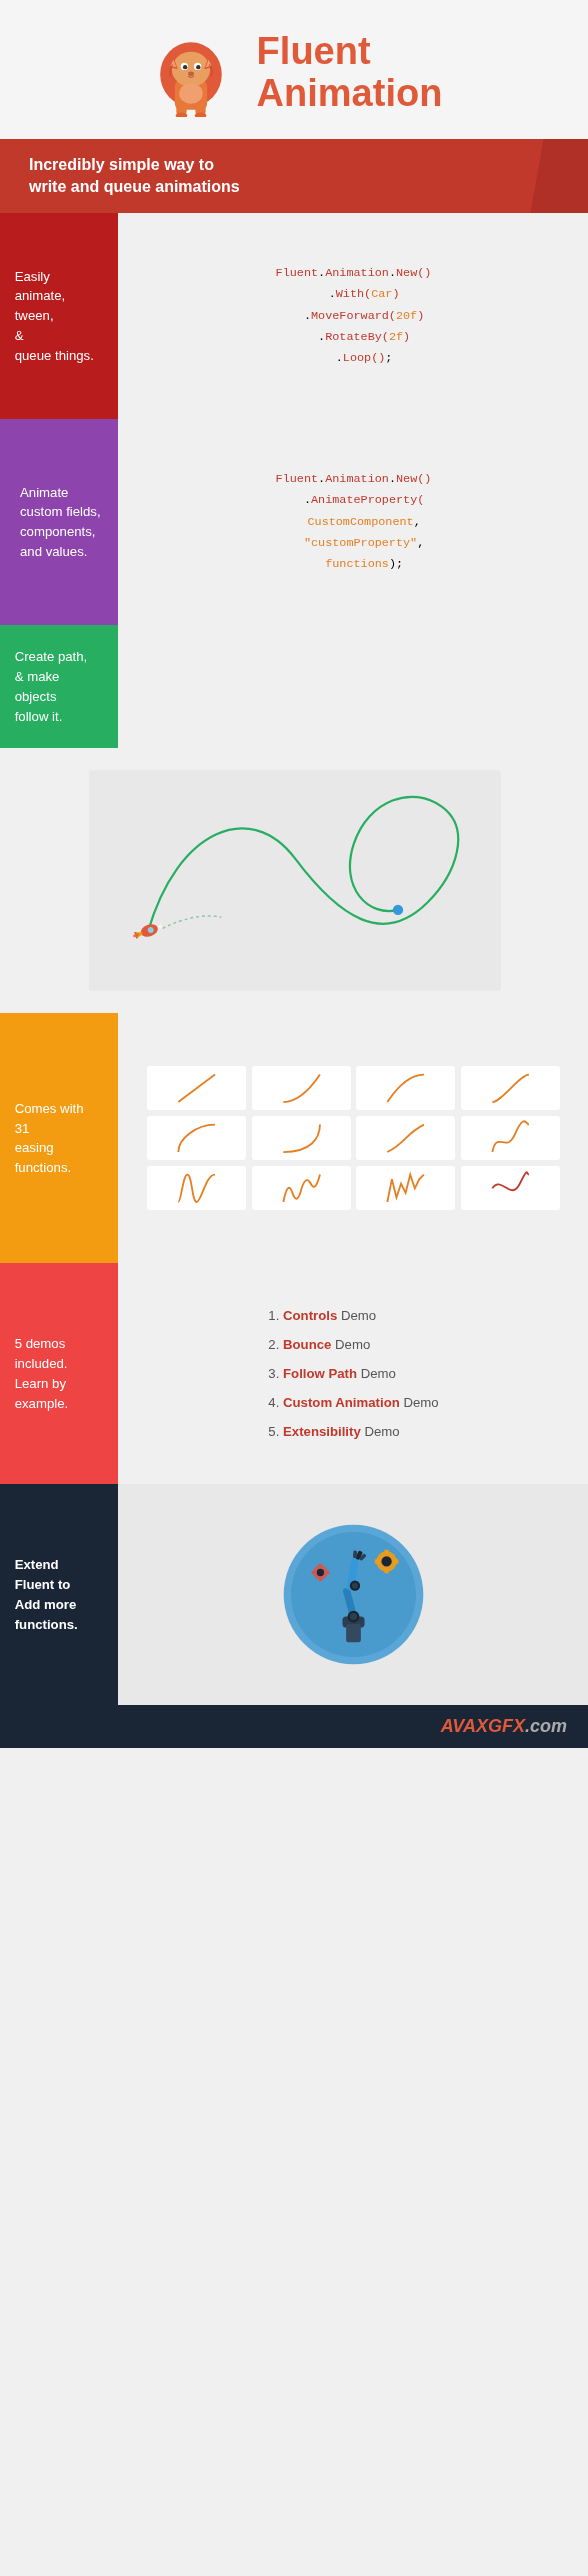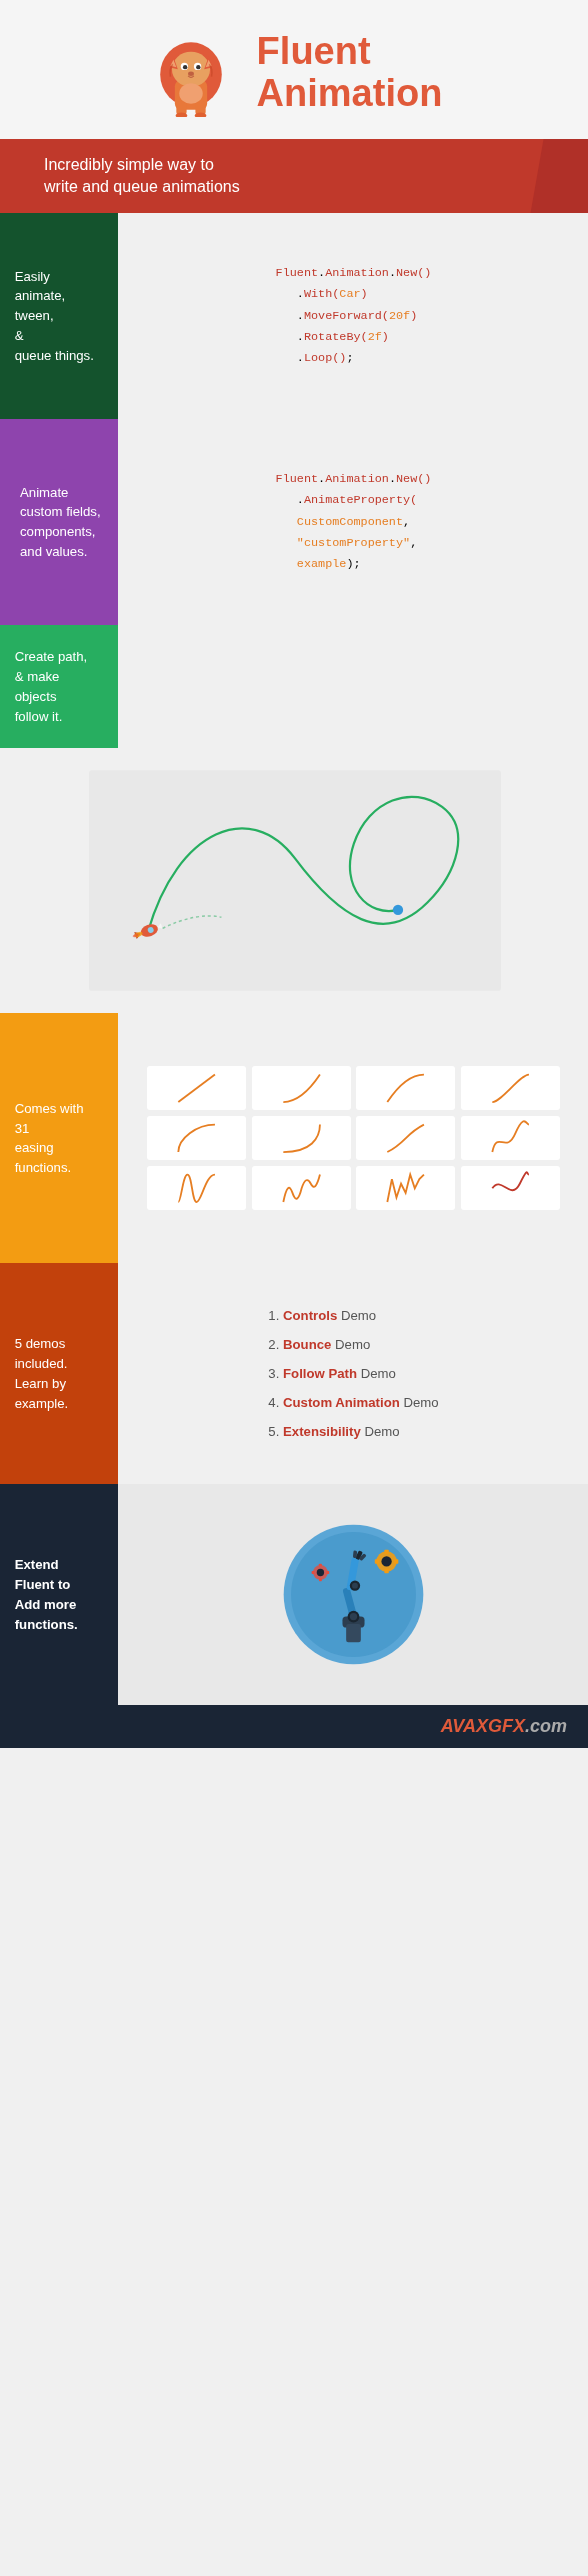--- a/index.html
+++ b/index.html
@@ -37,23 +37,22 @@
       right: -7.4px;
       top: 0;
       width: 59px;
       height: 100%;
       background: #b03028;
       transform: skewX(-10deg);
     }
     .tagline-text {
       color: white;
       font-size: 16px;
-      font-weight: 400;
+      font-weight: 700;
       line-height: 1.4;
-      margin-left: 15px;
     }
 
     
     .feature-section {
       display: flex;
       min-height: 206px;
     }
     .feature-sidebar {
       width: 118px;
       min-width: 118px;
@@ -69,39 +68,40 @@
     .feature-content {
       flex: 1;
       background: #f0f0f0;
       display: flex;
       align-items: center;
       justify-content: center;
       padding: 22px;
     }
 
     
-    .section-1 .feature-sidebar { background: #14532d; }
+    .section-1 .feature-sidebar { background: #b91c1c; }
     
     .section-2 .feature-sidebar { background: #8e44ad; padding-left: 20px; }
     
     .section-3 .feature-sidebar { background: #27ae60; }
     
     .section-4 .feature-sidebar { background: #f39c12; }
     
-    .section-5 .feature-sidebar { background: #c2410c; }
+    .section-5 .feature-sidebar { background: #ef4444; }
     
     .section-6 .feature-sidebar { background: #1a2535; }
     .section-6 .feature-content { background: #e8e8e8; }
 
     
     .code-block {
       font-family: 'Courier New', monospace;
       font-size: 11.8px;
       line-height: 1.8;
       background: transparent;
+      text-align: center;
     }
     .code-keyword { color: #c0392b; }
     .code-method { color: #c0392b; }
     .code-param { color: #e67e22; }
     .code-string { color: #e67e22; }
 
     
     .easing-grid {
       display: grid;
       grid-template-columns: repeat(4, 1fr);
@@ -227,21 +227,21 @@
 <div class="feature-section section-2">
   <div class="feature-sidebar">
     <div class="feature-sidebar-text">Animate<br>custom fields,<br>components,<br>and values.</div>
   </div>
   <div class="feature-content">
     <div class="code-block">
       <span class="code-keyword">Fluent</span>.<span class="code-keyword">Animation</span>.<span class="code-method">New()</span><br>
       &nbsp;&nbsp;&nbsp;.<span class="code-method">AnimateProperty(</span><br>
       &nbsp;&nbsp;&nbsp;<span class="code-param">CustomComponent</span>,<br>
       &nbsp;&nbsp;&nbsp;<span class="code-string">"customProperty"</span>,<br>
-      &nbsp;&nbsp;&nbsp;<span class="code-param">example</span>);
+      &nbsp;&nbsp;&nbsp;<span class="code-param">functions</span>);
     </div>
   </div>
 </div>
 
 <div class="feature-section section-3" style="min-height:250px;flex-direction:column;">
   <div class="feature-sidebar">
     <div class="feature-sidebar-text">Create path,<br>&amp; make<br>objects<br>follow it.</div>
   </div>
   <div class="feature-content">
 

